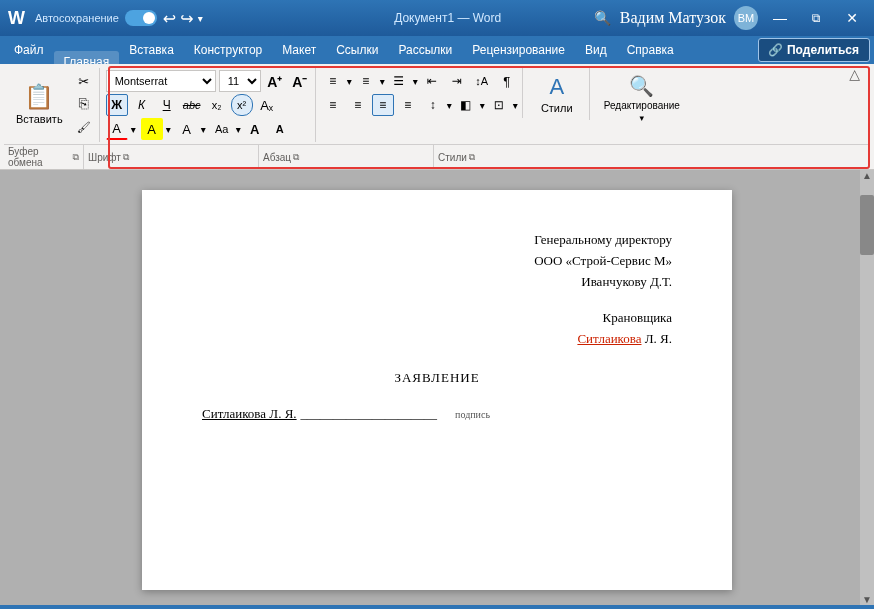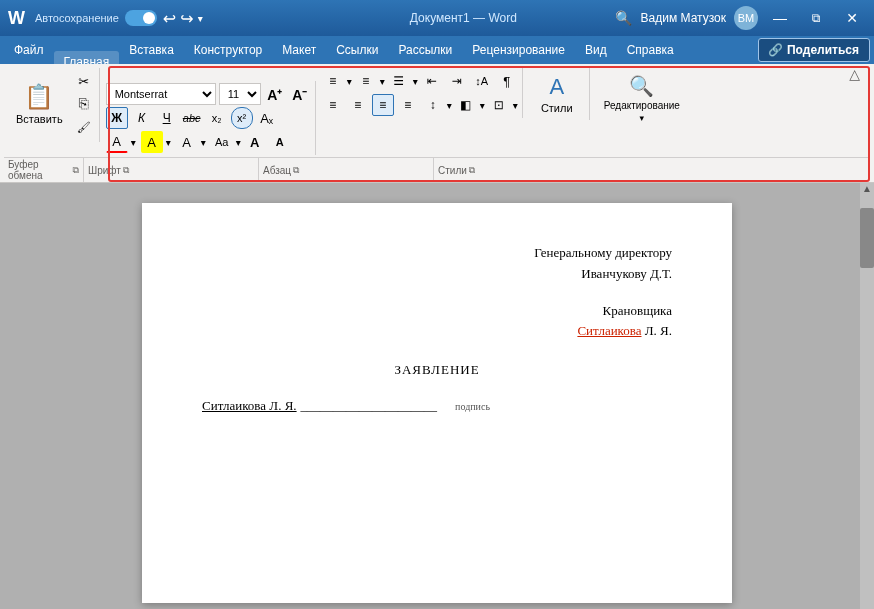--- a/index.html
+++ b/index.html
@@ -47,22 +47,23 @@
       text-align: center;
       font-size: 12px;
       color: #d0e8ff;
     }
     .title-bar-right {
       display: flex;
       align-items: center;
       gap: 8px;
     }
     .user-name {
-      font-size: 12px;
+      font-size: 16px;
       color: white;
+      font-family: Liberation Serif, serif;
     }
     .avatar {
       width: 24px;
       height: 24px;
       border-radius: 50%;
       background: #7eb3d8;
       display: flex;
       align-items: center;
       justify-content: center;
       font-size: 11px;
@@ -175,21 +176,20 @@
       font-size: 13px;
     }
 
     
     .font-group-rows {
       display: flex;
       flex-direction: column;
       gap: 2px;
       padding: 2px 4px;
       border-right: 1px solid #d0cece;
-      margin-top: 13px;
     }
     .font-row {
       display: flex;
       align-items: center;
       gap: 3px;
     }
     .font-select {
       border: 1px solid #c8c6c4;
       background: white;
       padding: 1px 4px;
@@ -561,20 +561,21 @@
   </div>
 
   <div class="ribbon-collapse">△</div>
 </div>
 
 <div class="doc-area">
   <div class="page">
 
     <div class="doc-right-block">
       <div>Генеральному директору</div>
+      <div>ООО «Строй-Сервис М»</div>
       <div>Иванчукову Д.Т.</div>
     </div>
 
     <div class="doc-right-block" style="margin-top:16px;">
       <div>Крановщика</div>
       <div>
         <span class="underline-text">Ситлаикова</span>
         <span> Л. Я.</span>
       </div>
     </div>

